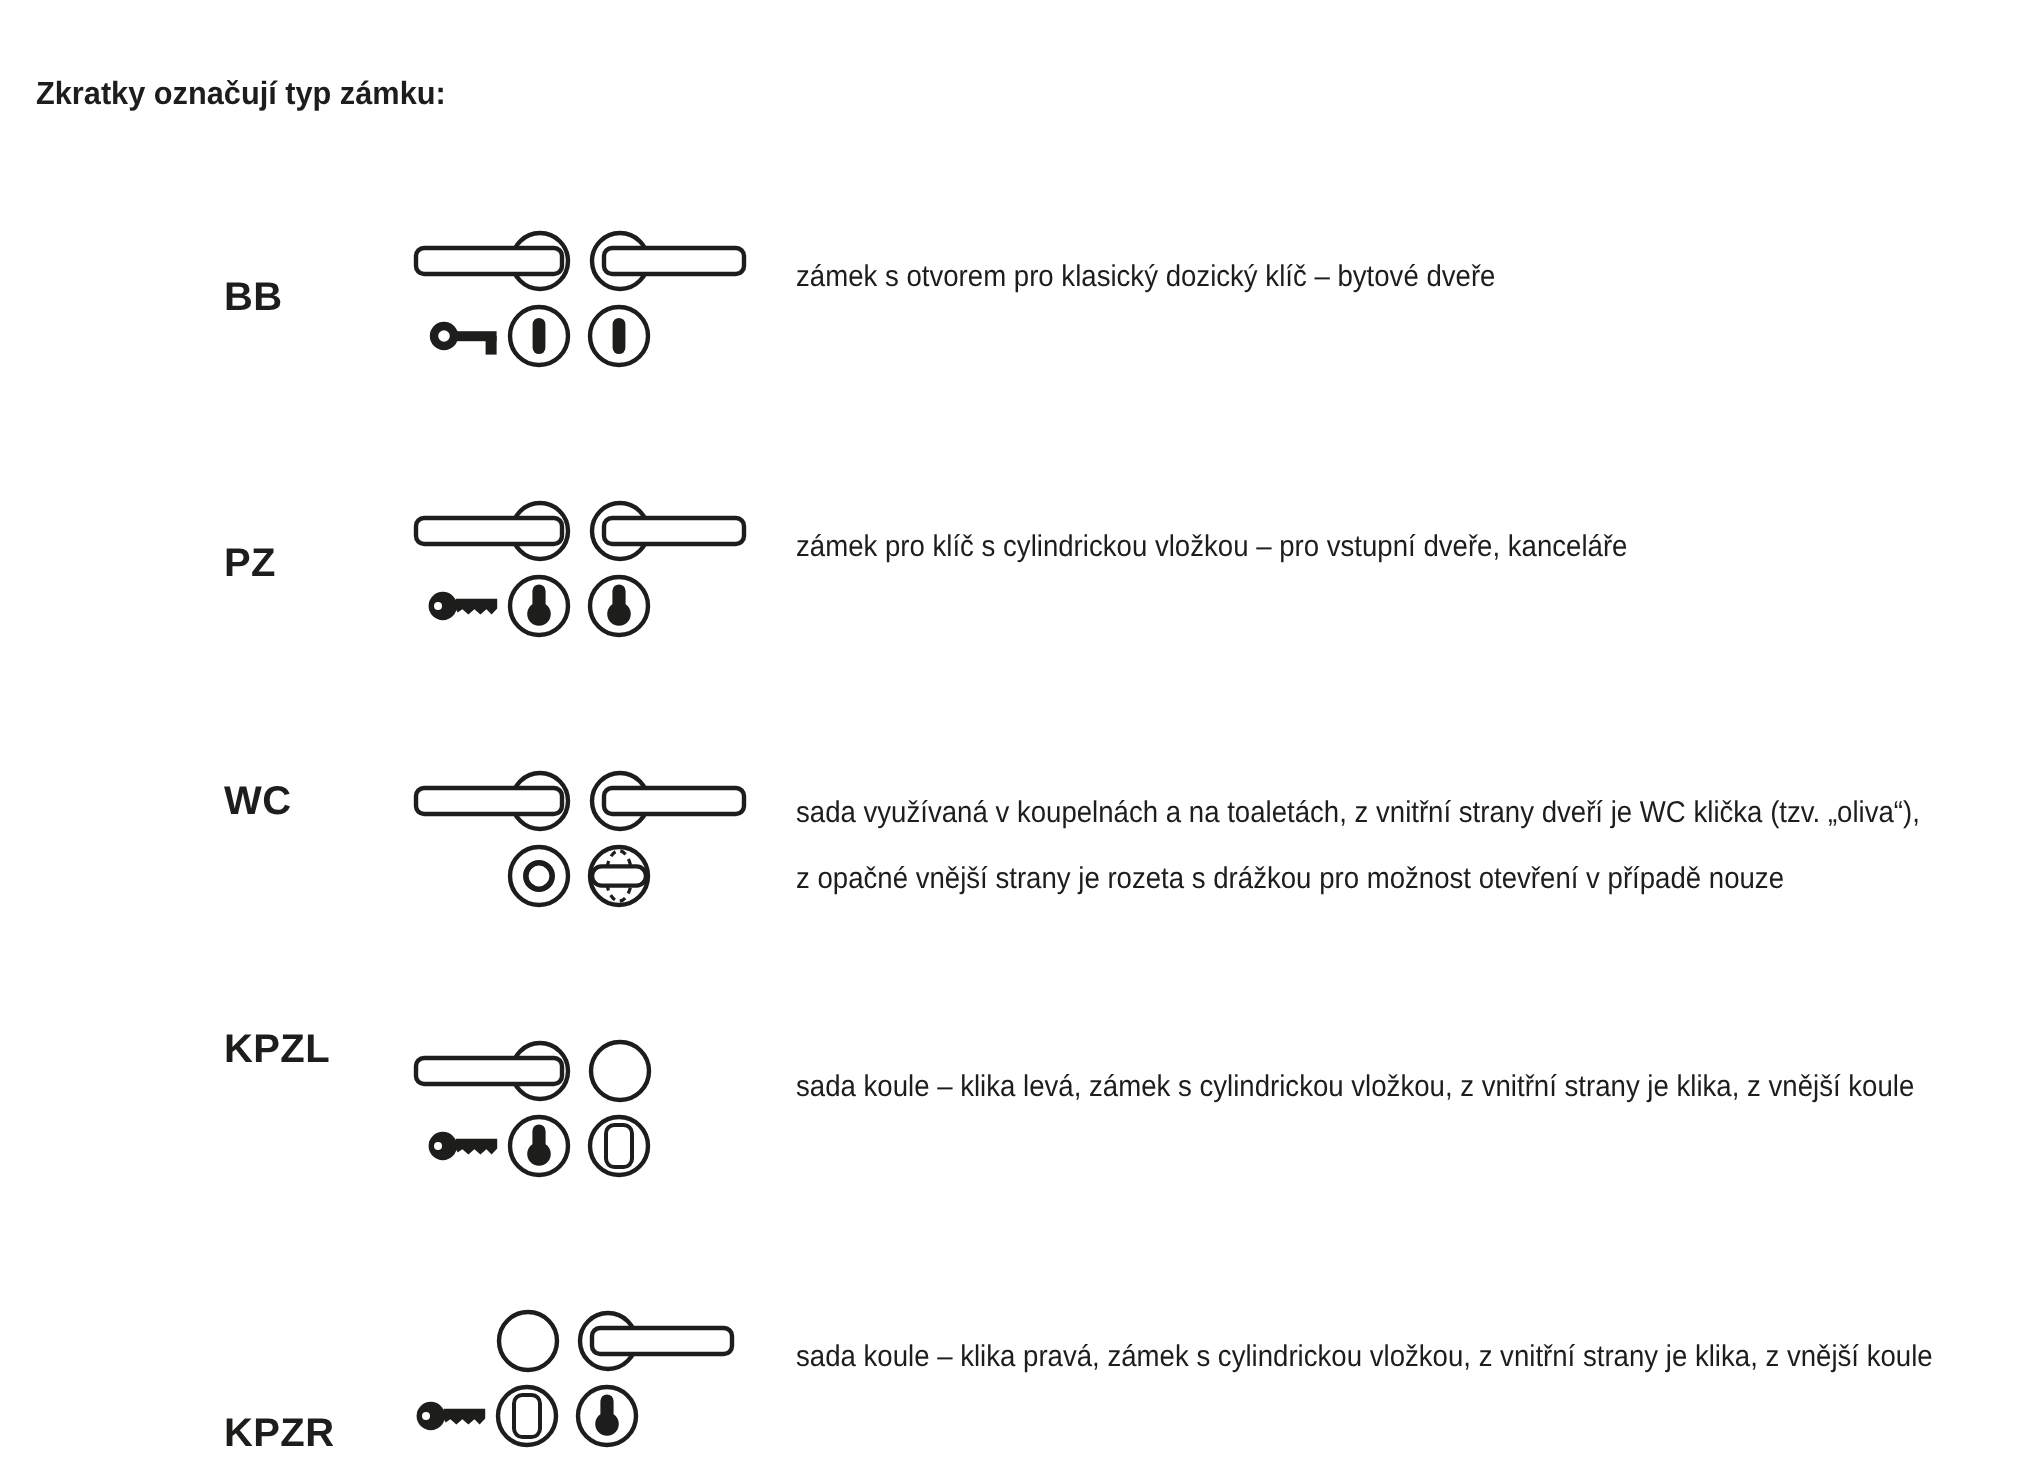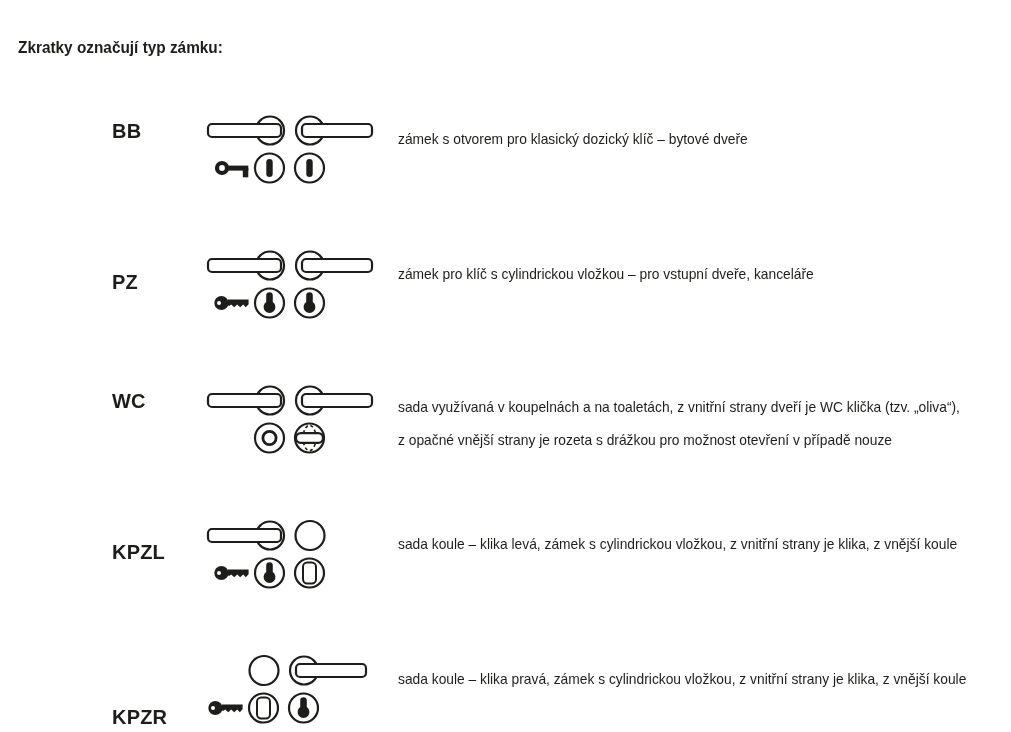--- a/index.html
+++ b/index.html
@@ -35,21 +35,21 @@
   svg .s{fill:#ffffff;stroke:#1d1d1b;stroke-width:2.2;}
   svg .f{fill:#1d1d1b;stroke:none;}
 </style>
 </head>
 <body>
 
 <div class="page">
 
   <div class="title">Zkratky označují typ zámku:</div>
 
-  <div class="abbr" style="top:101px">BB</div>
+  <div class="abbr" style="top:119px">BB</div>
   <svg class="iconset" style="top:98px" width="175" height="74" viewBox="0 0 175 74">
     <g>
       <circle class="s" cx="67" cy="16.5" r="14"></circle>
       <rect class="s" x="5" y="10" width="73" height="13" rx="4"></rect>
     </g>
     <g>
       <circle class="s" cx="107" cy="16.5" r="14"></circle>
       <rect class="s" x="99" y="10" width="70" height="13" rx="4"></rect>
     </g>
     <g>
@@ -116,21 +116,21 @@
       <circle class="s" cx="106.5" cy="54" r="14.5"></circle>
       <ellipse cx="106.5" cy="54" rx="6.4" ry="12.6" fill="none" stroke="#1d1d1b" stroke-width="1.6" stroke-dasharray="3.2 2.6"></ellipse>
       <rect class="s" x="93" y="49.2" width="27" height="9.6" rx="4.8"></rect>
     </g>
   </svg>
   <div class="desc twolines" style="top:374px">
     <div>sada využívaná v koupelnách a na toaletách, z vnitřní strany dveří je WC klička (tzv. „oliva“),</div>
     <div>z opačné vnější strany je rozeta s drážkou pro možnost otevření v případě nouze</div>
   </div>
 
-  <div class="abbr" style="top:522px">KPZL</div>
+  <div class="abbr" style="top:495px">KPZL</div>
   <svg class="iconset" style="top:503px" width="175" height="74" viewBox="0 0 175 74">
     <g>
       <circle class="s" cx="67" cy="16.5" r="14"></circle>
       <rect class="s" x="5" y="10" width="73" height="13" rx="4"></rect>
     </g>
     <g>
       <circle class="s" cx="107" cy="16.5" r="14.5"></circle>
     </g>
     <g>
       <circle class="f" cx="18.4" cy="54" r="7.1"></circle>

